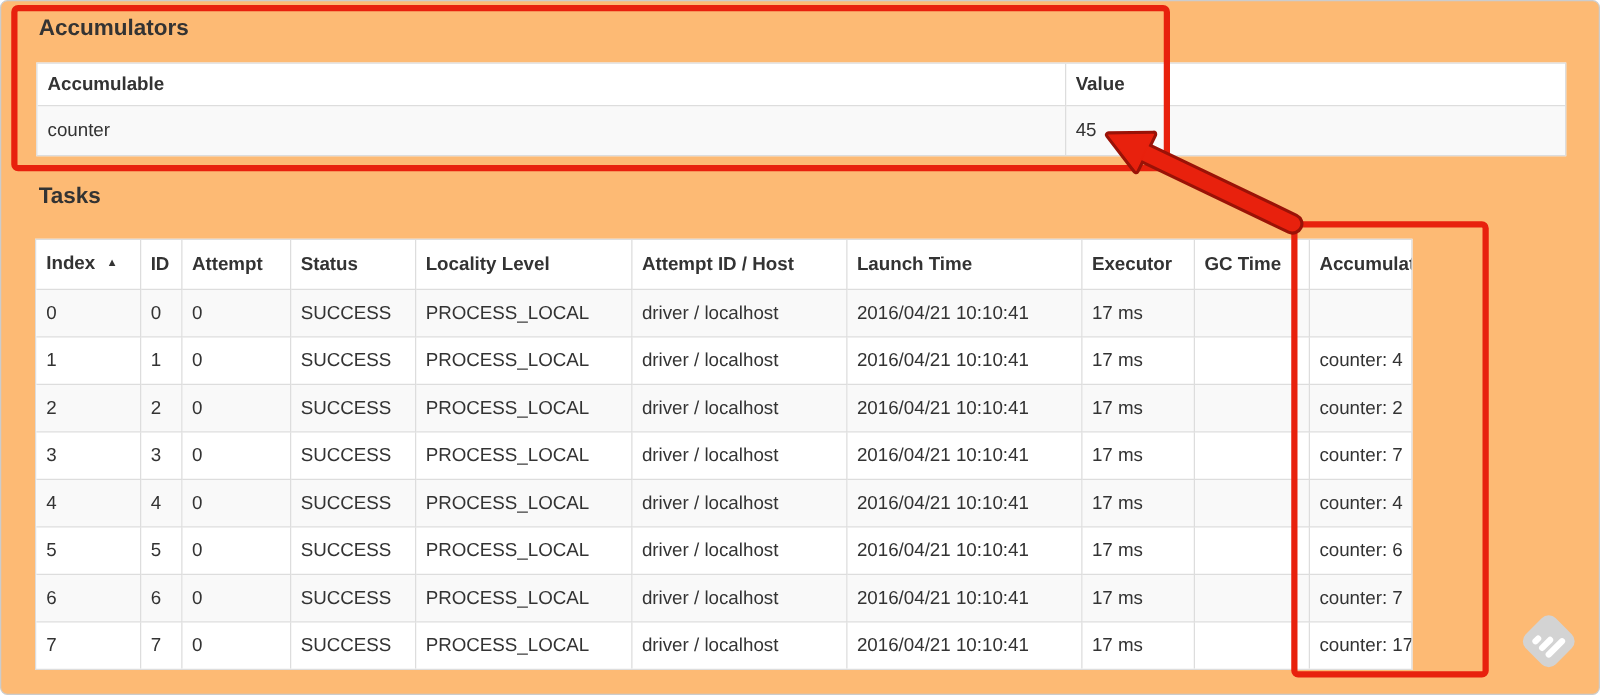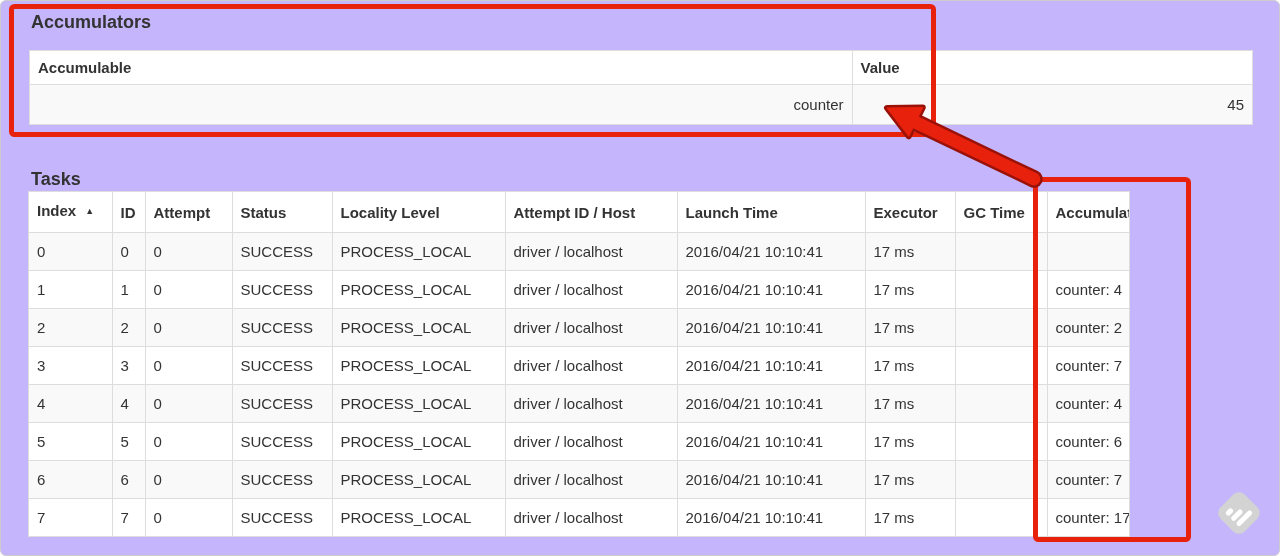--- a/index.html
+++ b/index.html
@@ -9,33 +9,33 @@
     background: #ffffff;
     font-family: "Liberation Sans", sans-serif;
     color: #333333;
     position: relative;
     overflow: hidden;
   }
   .frame {
     position: absolute; inset: 0;
     border: 1px solid #cccccc;
     border-radius: 6px;
-    background: #c4b5fd;
+    background: #fdba74;
     overflow: hidden;
   }
   h4.section-title {
     position: absolute;
     margin: 0;
     font-size: 18px;
     font-weight: 700;
     color: #333333;
     line-height: 20px;
   }
   .acc-title   { left: 30px; top: 11px; }
-  .tasks-title { left: 30px; top: 168px; }
+  .tasks-title { left: 30px; top: 145px; }
 
   .table-wrap {
     position: absolute;
     border: 1px solid #dddddd;
     border-radius: 0;
     background: #ffffff;
     overflow: hidden;
   }
   .acc-wrap   { left: 28px; top: 49px; width: 1224px; }
   .tasks-wrap { left: 27px; top: 190px; width: 1102px; }
@@ -55,21 +55,21 @@
     white-space: nowrap;
     overflow: hidden;
     font-weight: normal;
   }
   th { font-weight: 700; }
   th:last-child, td:last-child { border-right: none; }
   tbody tr:last-child td { border-bottom: none; }
   tbody tr:nth-child(odd) { background: #f9f9f9; }
 
   .acc-table th { padding: 6px 8px; }
-  .acc-table td { padding: 9px 8px; text-align: right; }
+  .acc-table td { padding: 9px 8px; }
   .tasks-table th { padding: 8px 8px; }
   .tasks-table td { padding: 8px 8px; }
 
   .sort-icon {
     font-size: 9px;
     margin-left: 9px;
     position: relative;
     top: -2px;
     color: #333333;
   }

